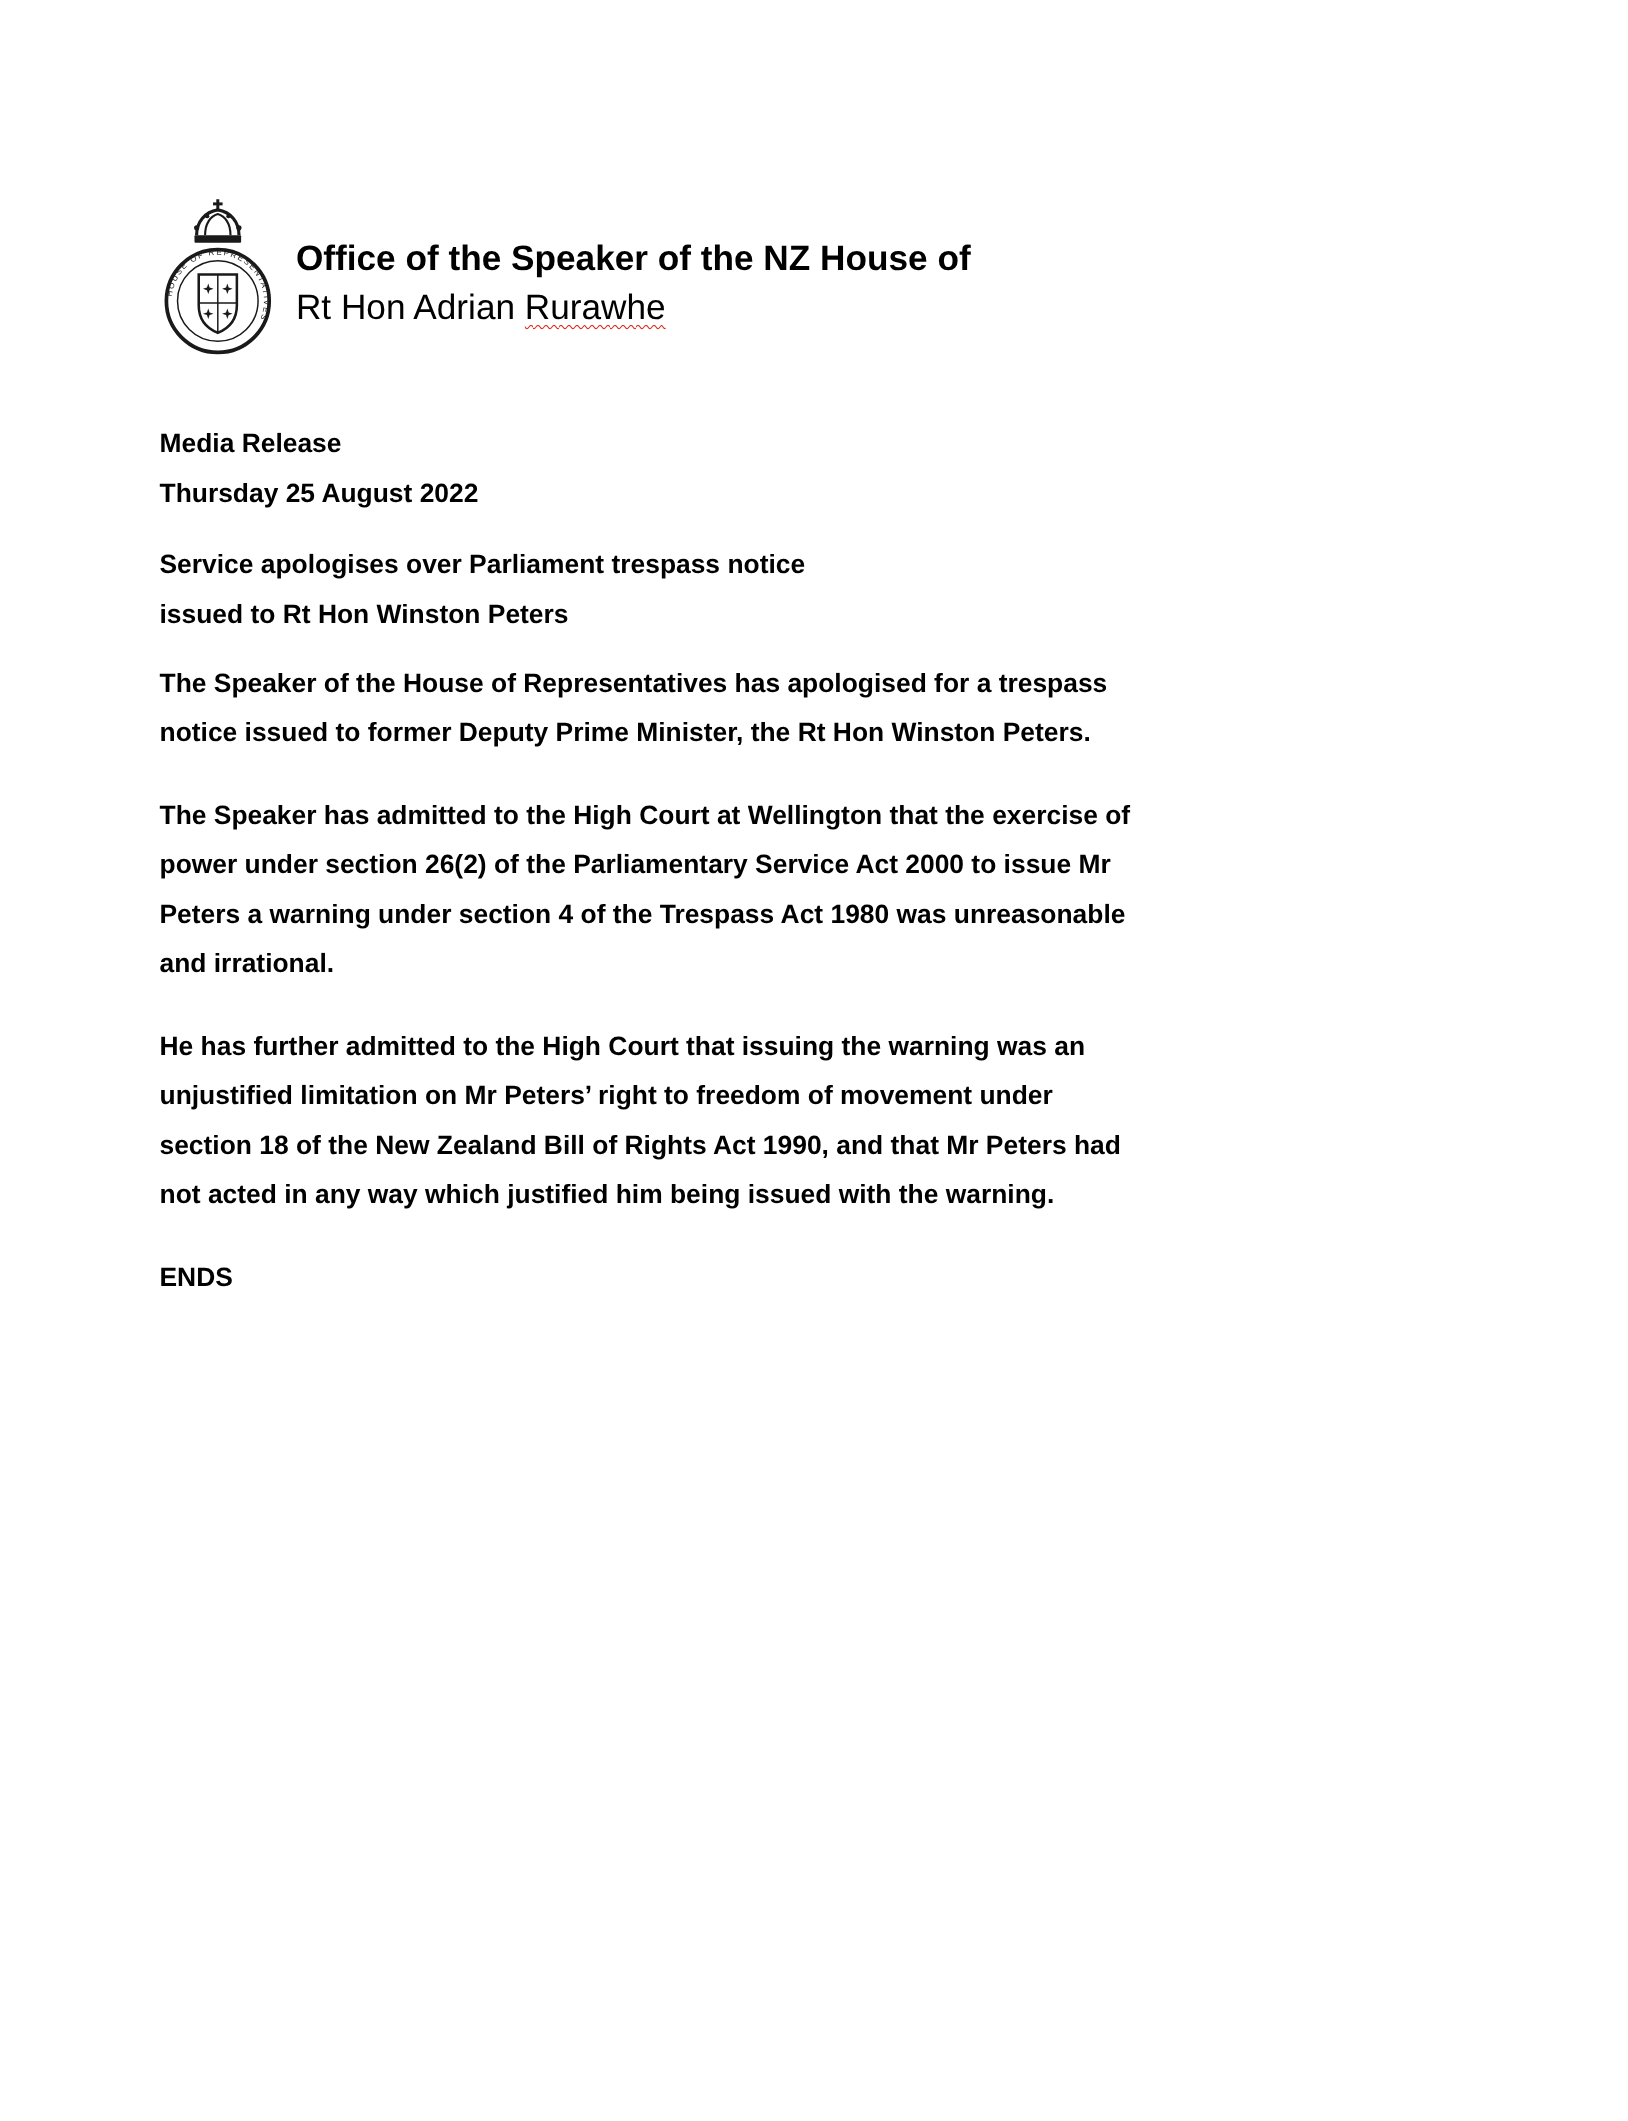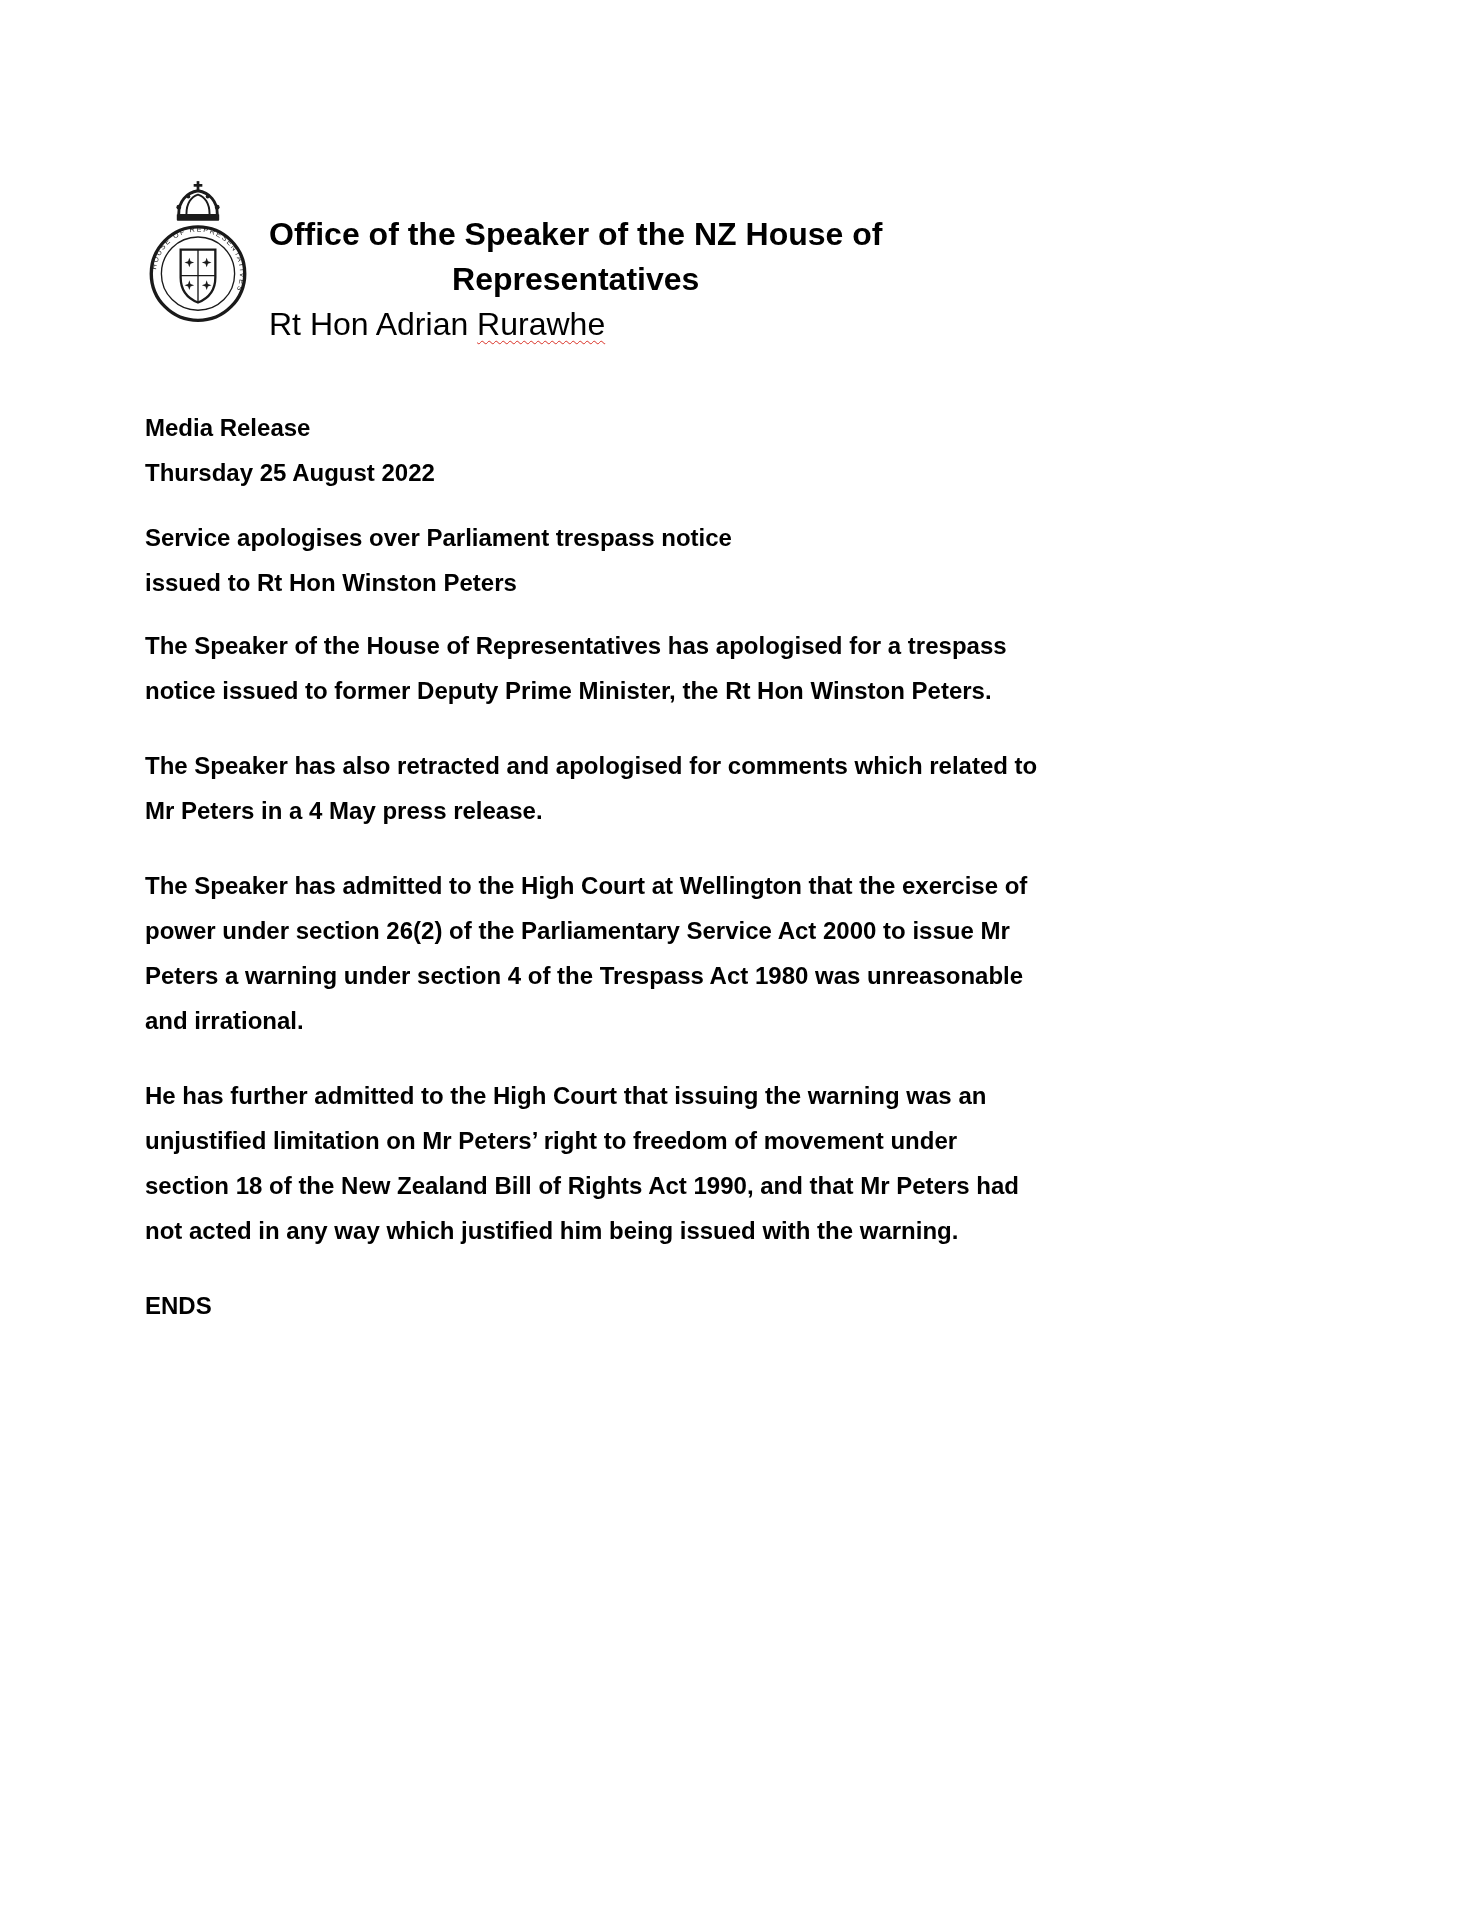--- a/index.html
+++ b/index.html
@@ -102,39 +102,37 @@
         <g fill="#1a1a1a">
           <polygon points="46,82.5 47.25,86.25 51,87.5 47.25,88.75 46,92.5 44.75,88.75 41,87.5 44.75,86.25"></polygon>
           <polygon points="64,82.5 65.25,86.25 69,87.5 65.25,88.75 64,92.5 62.75,88.75 59,87.5 62.75,86.25"></polygon>
           <polygon points="46,106 47.25,109.75 51,111 47.25,112.25 46,116 44.75,112.25 41,111 44.75,109.75"></polygon>
           <polygon points="64,106 65.25,109.75 69,111 65.25,112.25 64,116 62.75,112.25 59,111 62.75,109.75"></polygon>
         </g>
       </svg>
     </div>
     <div class="letterhead-text">
       <div class="org-name">Office of the Speaker of the NZ House of</div>
-      <div class="org-name">Representatives</div>
       <div class="speaker-name"><span>Rt Hon Adrian </span><span class="wavy">Rurawhe</span></div>
     </div>
   </div>
 
   <div class="content">
 
     <div class="release-meta">
       <div>Media Release</div>
       <div>Thursday 25 August 2022</div>
     </div>
 
     <div class="release-title">
       <div>Service apologises over Parliament trespass notice</div>
       <div>issued to Rt Hon Winston Peters</div>
     </div>
 
     <p class="body-para">The Speaker of the House of Representatives has apologised for a trespass notice issued to former Deputy Prime Minister, the Rt Hon Winston Peters.</p>
-    <p class="body-para">The Speaker has also retracted and apologised for comments which related to Mr Peters in a 4 May press release.</p>
     <p class="body-para">The Speaker has admitted to the High Court at Wellington that the exercise of power under section 26(2) of the Parliamentary Service Act 2000 to issue Mr Peters a warning under section 4 of the Trespass Act 1980 was unreasonable and irrational.</p>
     <p class="body-para">He has further admitted to the High Court that issuing the warning was an unjustified limitation on Mr Peters’ right to freedom of movement under section 18 of the New Zealand Bill of Rights Act 1990, and that Mr Peters had not acted in any way which justified him being issued with the warning.</p>
 
     <p class="ends">ENDS</p>
 
   </div>
 
 </div>
 
 </body></html>

